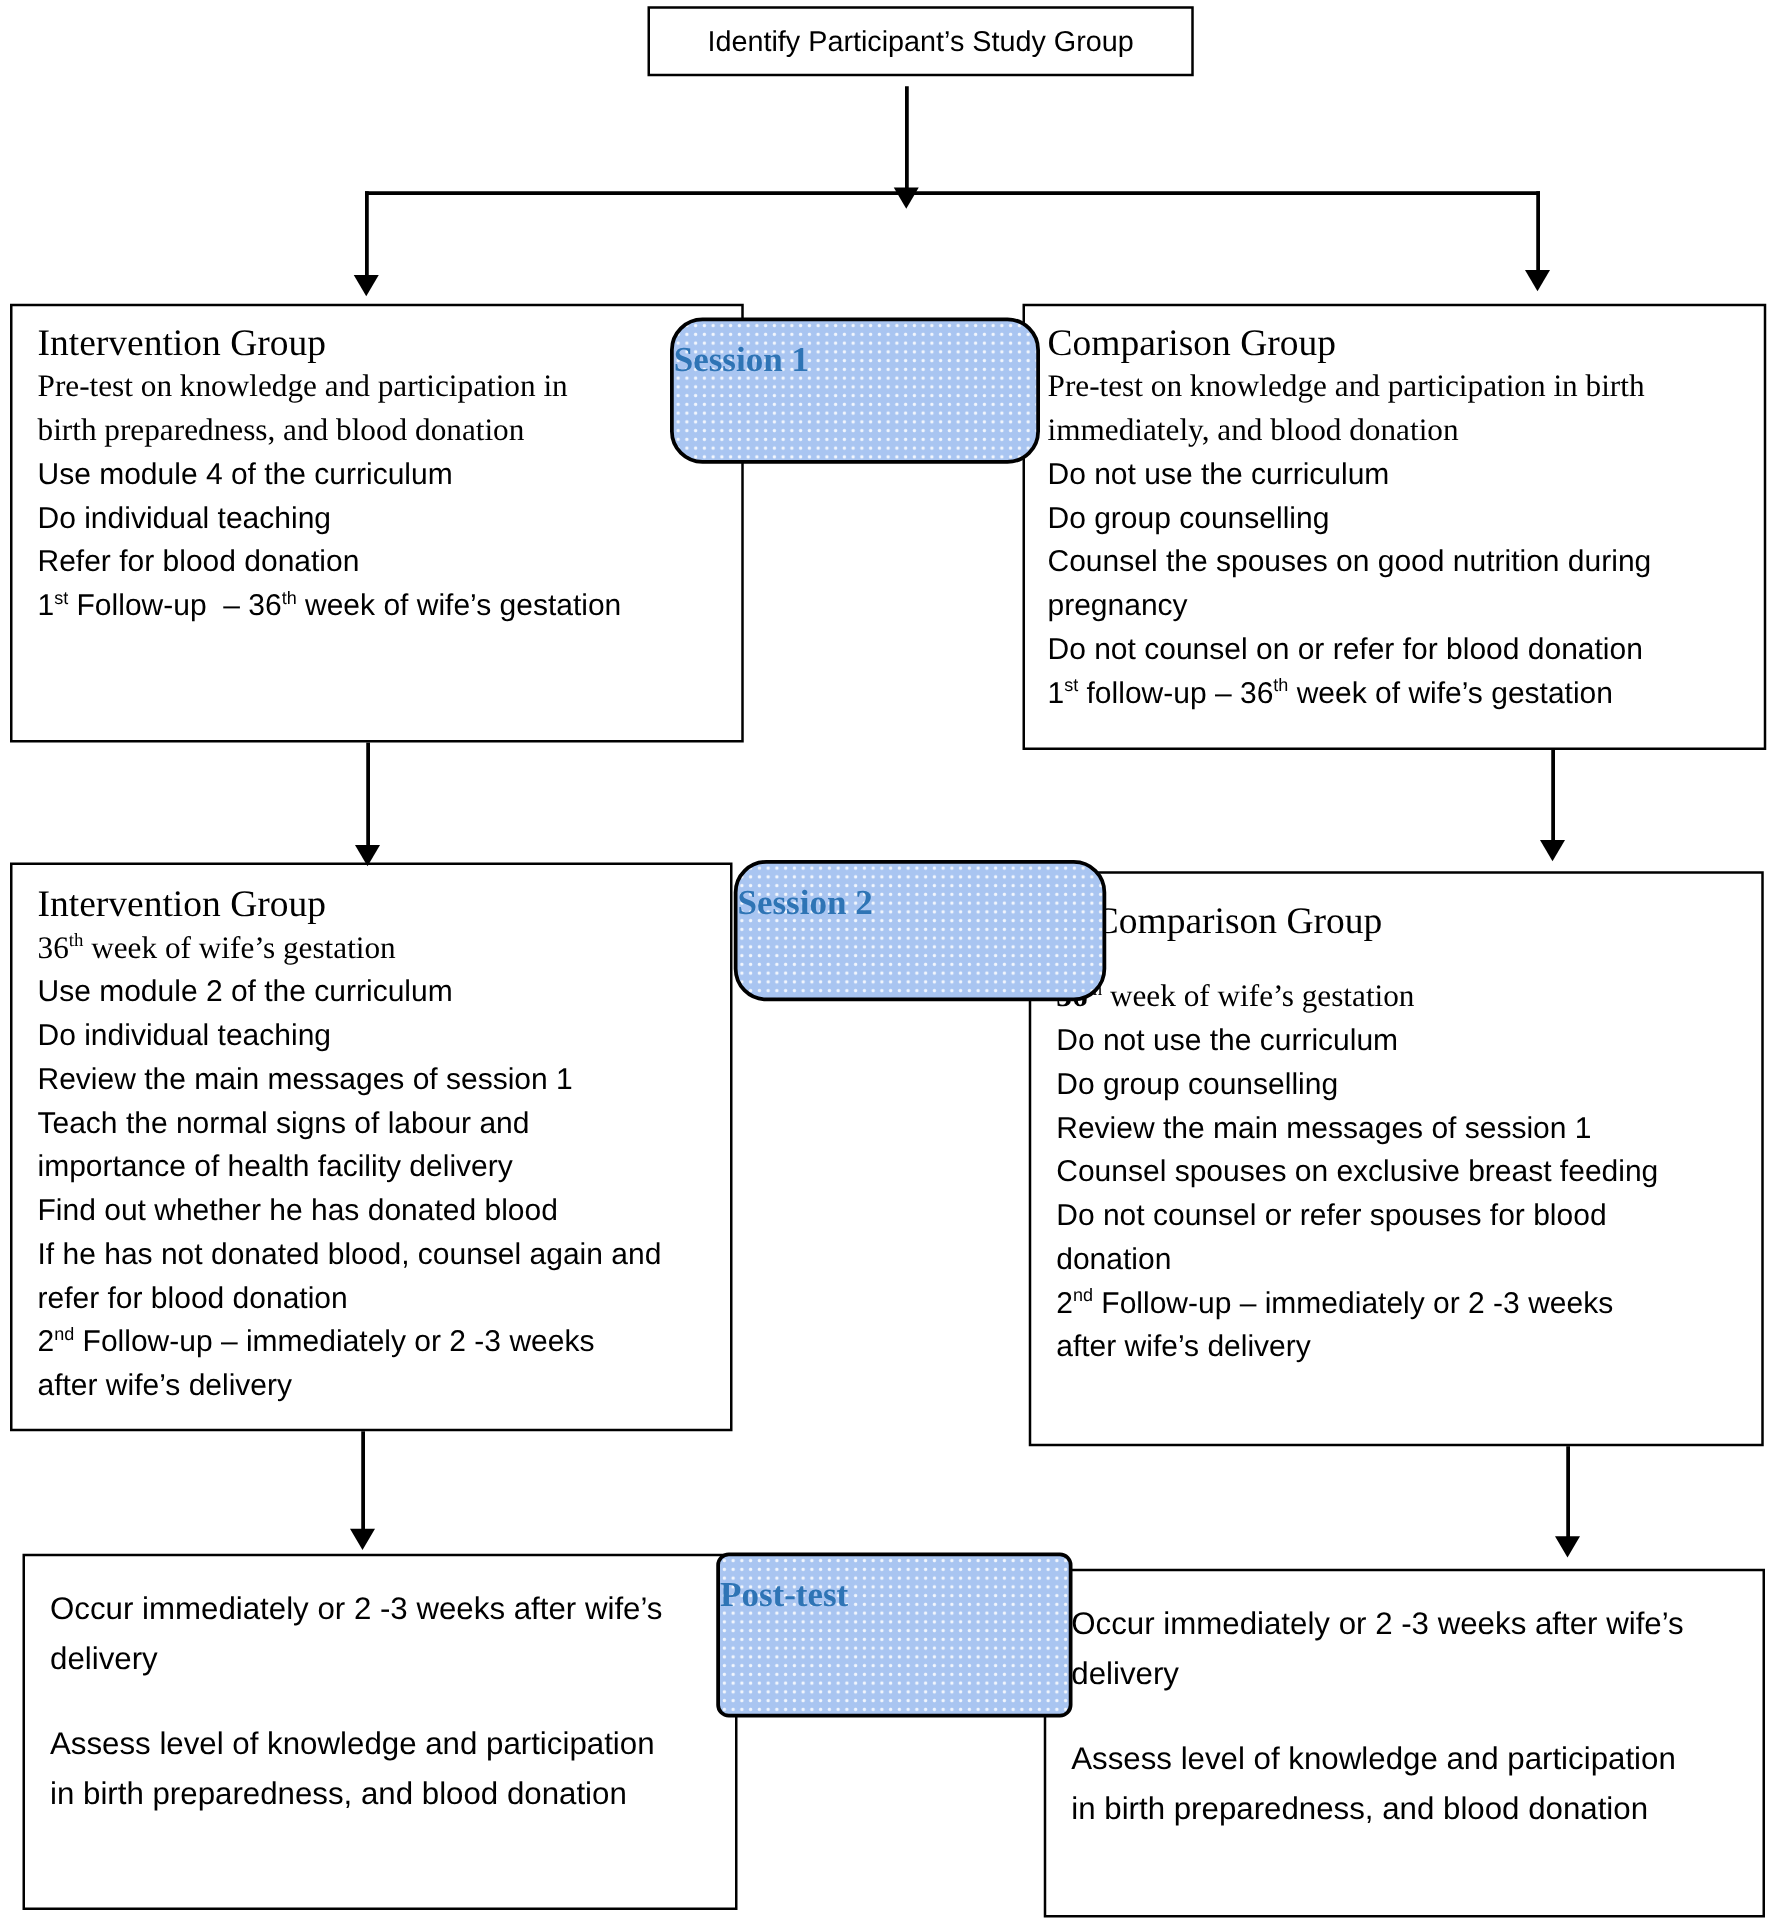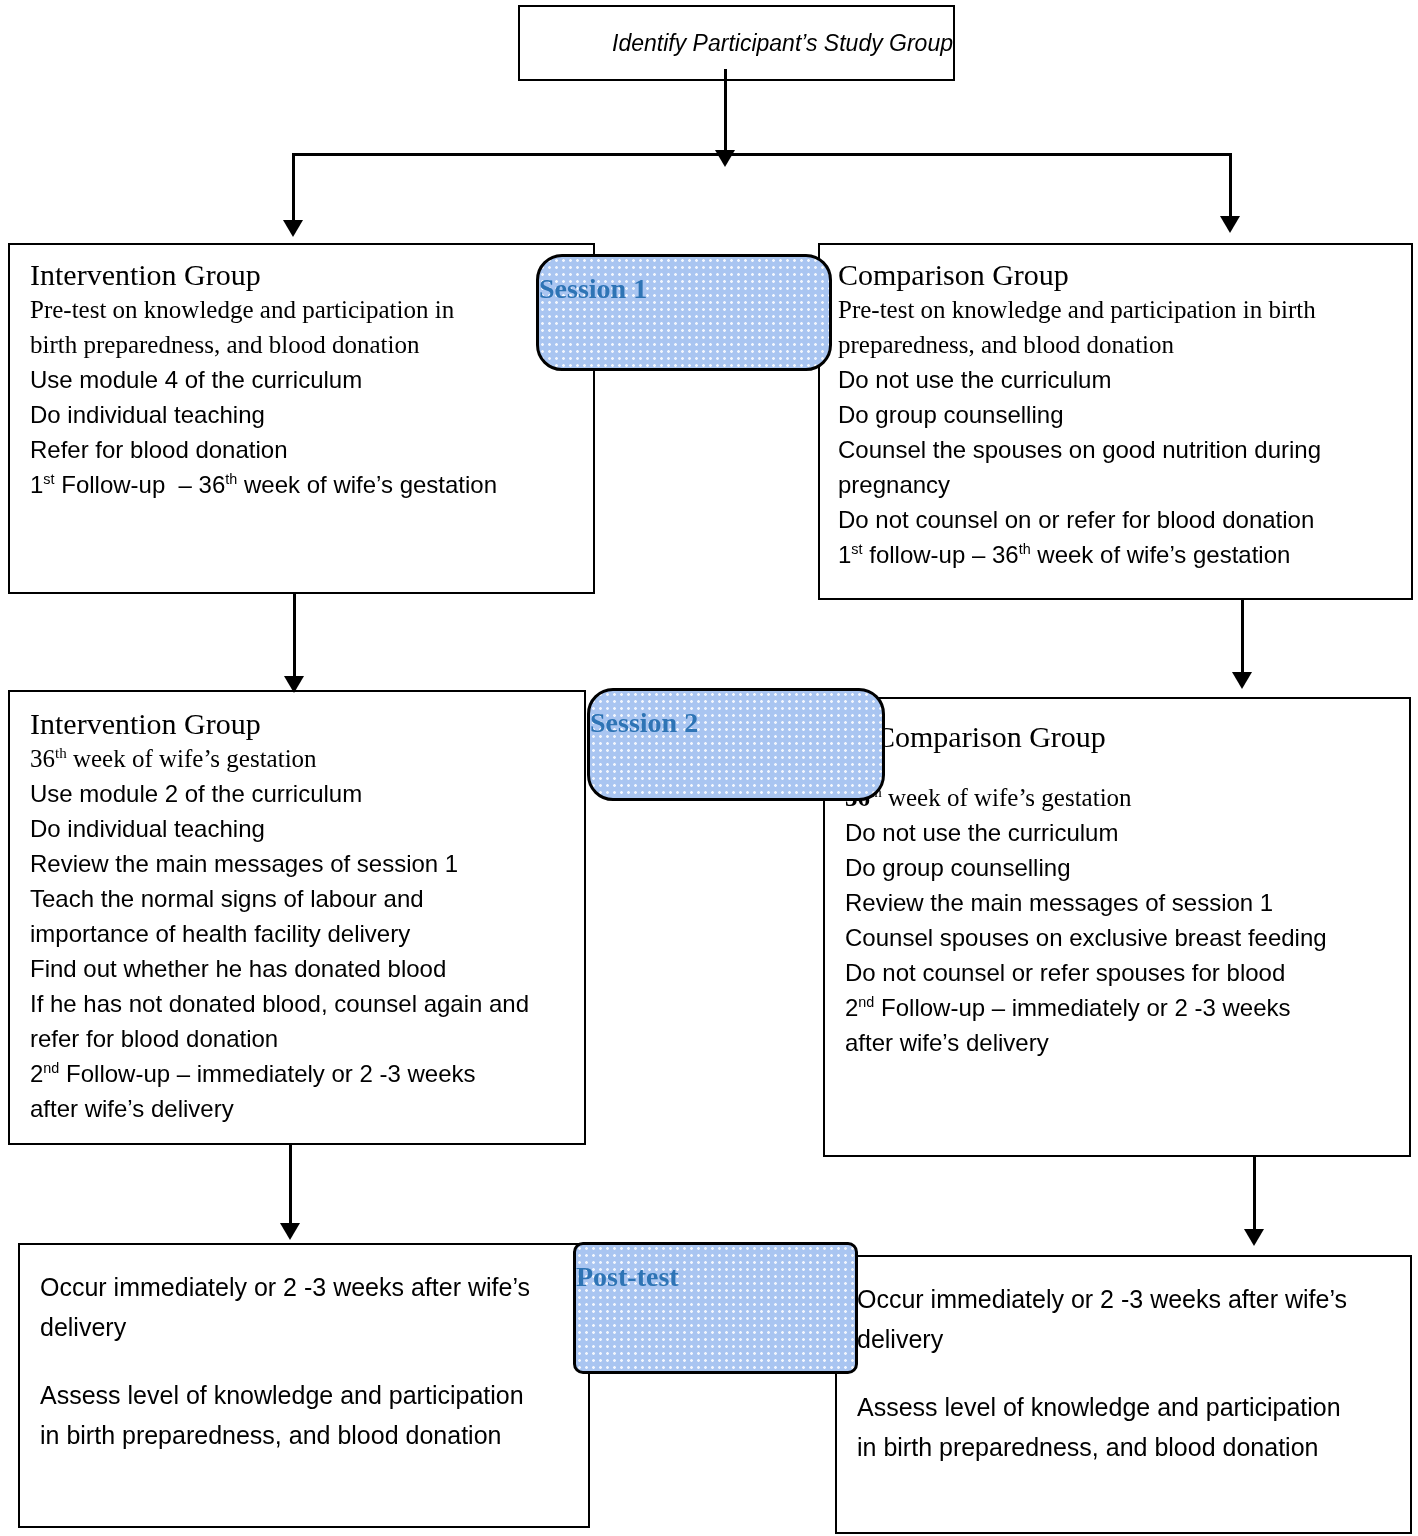--- a/index.html
+++ b/index.html
@@ -13,24 +13,23 @@
     box-sizing:border-box;z-index:1;
   }
   .line{line-height:35px;font-size:24px;white-space:normal;}
   .serif{font-family:"Liberation Serif","DejaVu Serif",serif;font-size:25px;}
   .bold{font-weight:normal;font-size:30px;}
   .spacer{height:26px;}
   .indent{padding-left:30px;}
   sup{font-size:60%;vertical-align:super;line-height:0;}
   
   .top-box{
-    left:518px;top:5px;width:437px;height:76px;
-    display:flex;align-items:center;justify-content:flex-end;
+    left:518px;top:5px;width:437px;height:56px;
+    display:flex;align-items:center;justify-content:center;
     font-size:23px;
-    font-style:italic;
   }
   .r1l{left:8px;top:243px;width:587px;height:351px;padding:12px 8px 0 20px;}
   .r1r{left:818px;top:243px;width:595px;height:357px;padding:12px 6px 0 18px;}
   .r2l{left:8px;top:690px;width:578px;height:455px;padding:14px 8px 0 20px;}
   .r2r{left:823px;top:697px;width:588px;height:460px;padding:20px 6px 0 20px;}
   .r3l{left:18px;top:1243px;width:572px;height:285px;padding:22px 8px 0 20px;}
   .r3r{left:835px;top:1255px;width:577px;height:279px;padding:22px 6px 0 20px;}
   .row3 .line{line-height:40px;font-size:25px;}
   .row3 .spacer{height:28px;}
   
@@ -94,21 +93,21 @@
       <div class="line serif">birth preparedness, and blood donation</div>
       <div class="line">Use module 4 of the curriculum</div>
       <div class="line">Do individual teaching</div>
       <div class="line">Refer for blood donation</div>
       <div class="line">1<sup>st</sup> Follow-up&nbsp; – 36<sup>th</sup> week of wife’s gestation</div>
     </div>
   <div class="session s1">Session 1</div>
   <div class="flowbox r1r">
       <div class="line serif bold">Comparison Group</div>
       <div class="line serif">Pre-test on knowledge and participation in birth</div>
-      <div class="line serif">preparedness, and blood donation</div>
+      <div class="line serif">immediately, and blood donation</div>
       <div class="line">Do not use the curriculum</div>
       <div class="line">Do group counselling</div>
       <div class="line">Counsel the spouses on good nutrition during</div>
       <div class="line">pregnancy</div>
       <div class="line">Do not counsel on or refer for blood donation</div>
       <div class="line">1<sup>st</sup> follow-up – 36<sup>th</sup> week of wife’s gestation</div>
     </div>
 
   <div class="vline" id="cB-l"></div>
   <div class="ah" id="cB-l-head"></div>
@@ -132,20 +131,21 @@
   <div class="session s2">Session 2</div>
   <div class="flowbox r2r">
       <div class="line serif bold indent">Comparison Group</div>
       <div class="line spacer"></div>
       <div class="line serif"><b>36</b><sup>th</sup> week of wife’s gestation</div>
       <div class="line">Do not use the curriculum</div>
       <div class="line">Do group counselling</div>
       <div class="line">Review the main messages of session 1</div>
       <div class="line">Counsel spouses on exclusive breast feeding</div>
       <div class="line">Do not counsel or refer spouses for blood</div>
+      <div class="line">donation</div>
       <div class="line">2<sup>nd</sup> Follow-up – immediately or 2 -3 weeks</div>
       <div class="line">after wife’s delivery</div>
     </div>
 
   <div class="vline" id="cC-l"></div>
   <div class="ah" id="cC-l-head"></div>
   <div class="vline" id="cC-r"></div>
   <div class="ah" id="cC-r-head"></div>
 
   <div class="flowbox r3l row3">

